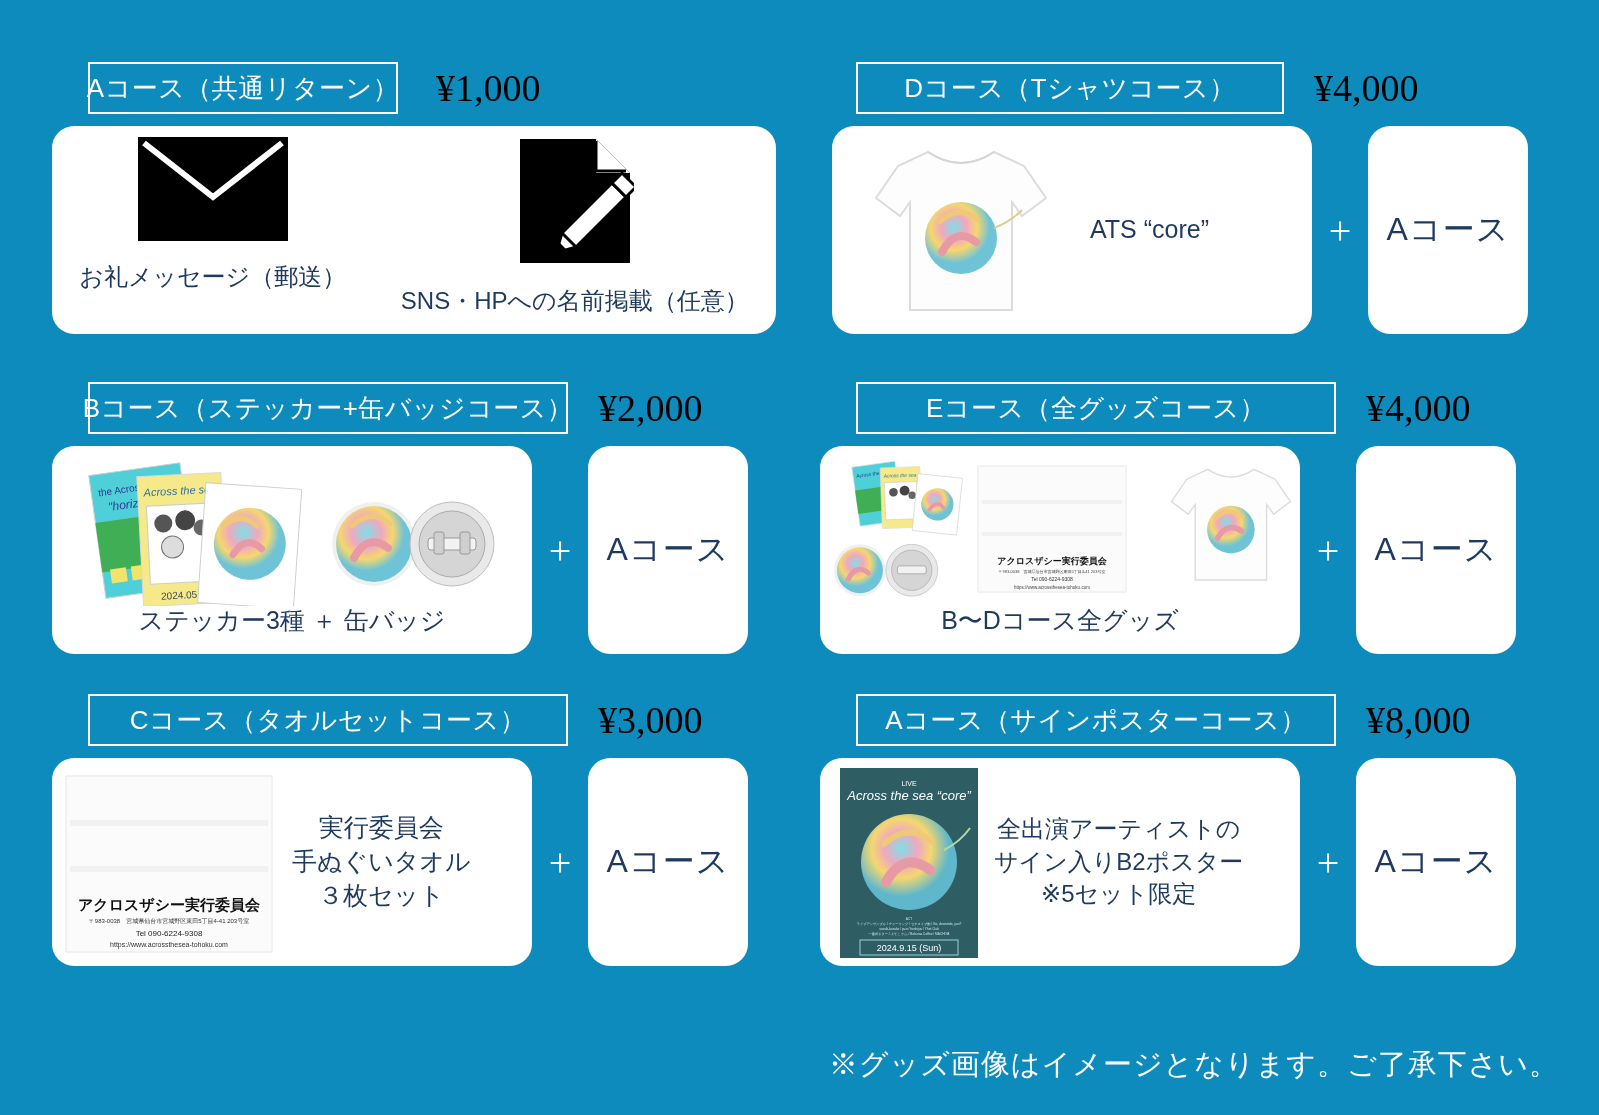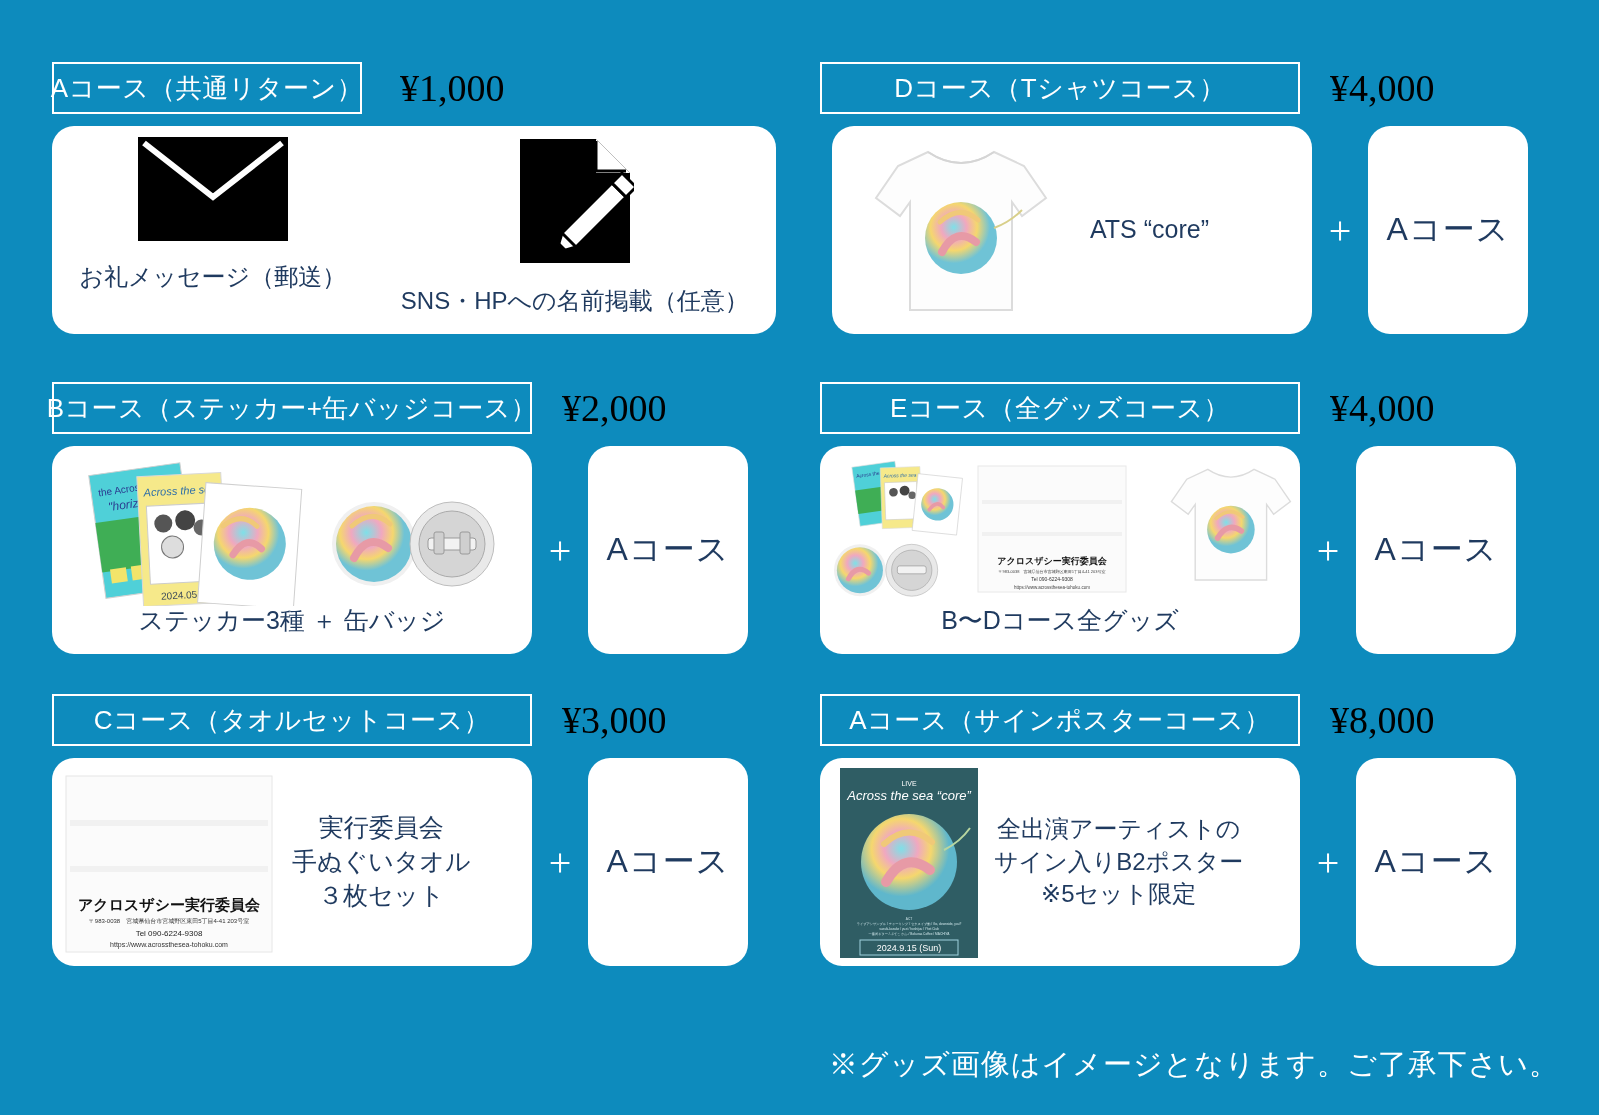--- a/index.html
+++ b/index.html
@@ -36,25 +36,26 @@
     border: 2px solid #ffffff;
     color: #ffffff;
     height: 100%;
     display: flex;
     align-items: center;
     justify-content: center;
     padding: 0 28px;
     letter-spacing: .5px;
     font-size: 26px;
     white-space: nowrap;
+    margin-left: 36px;
   }
   .pill-w-a { width: 310px; }
   .pill-w-b { width: 480px; }
   .pill-w-c { width: 480px; }
-  .pill-w-d { width: 480px; }
+  .pill-w-d { width: 428px; }
   .pill-w-e { width: 480px; }
   .pill-w-f { width: 480px; }
 
   .hdr-price {
     color: #000000;
     font-size: 38px;
     margin-left: 38px;
     white-space: nowrap;
     letter-spacing: 0px;
   }

